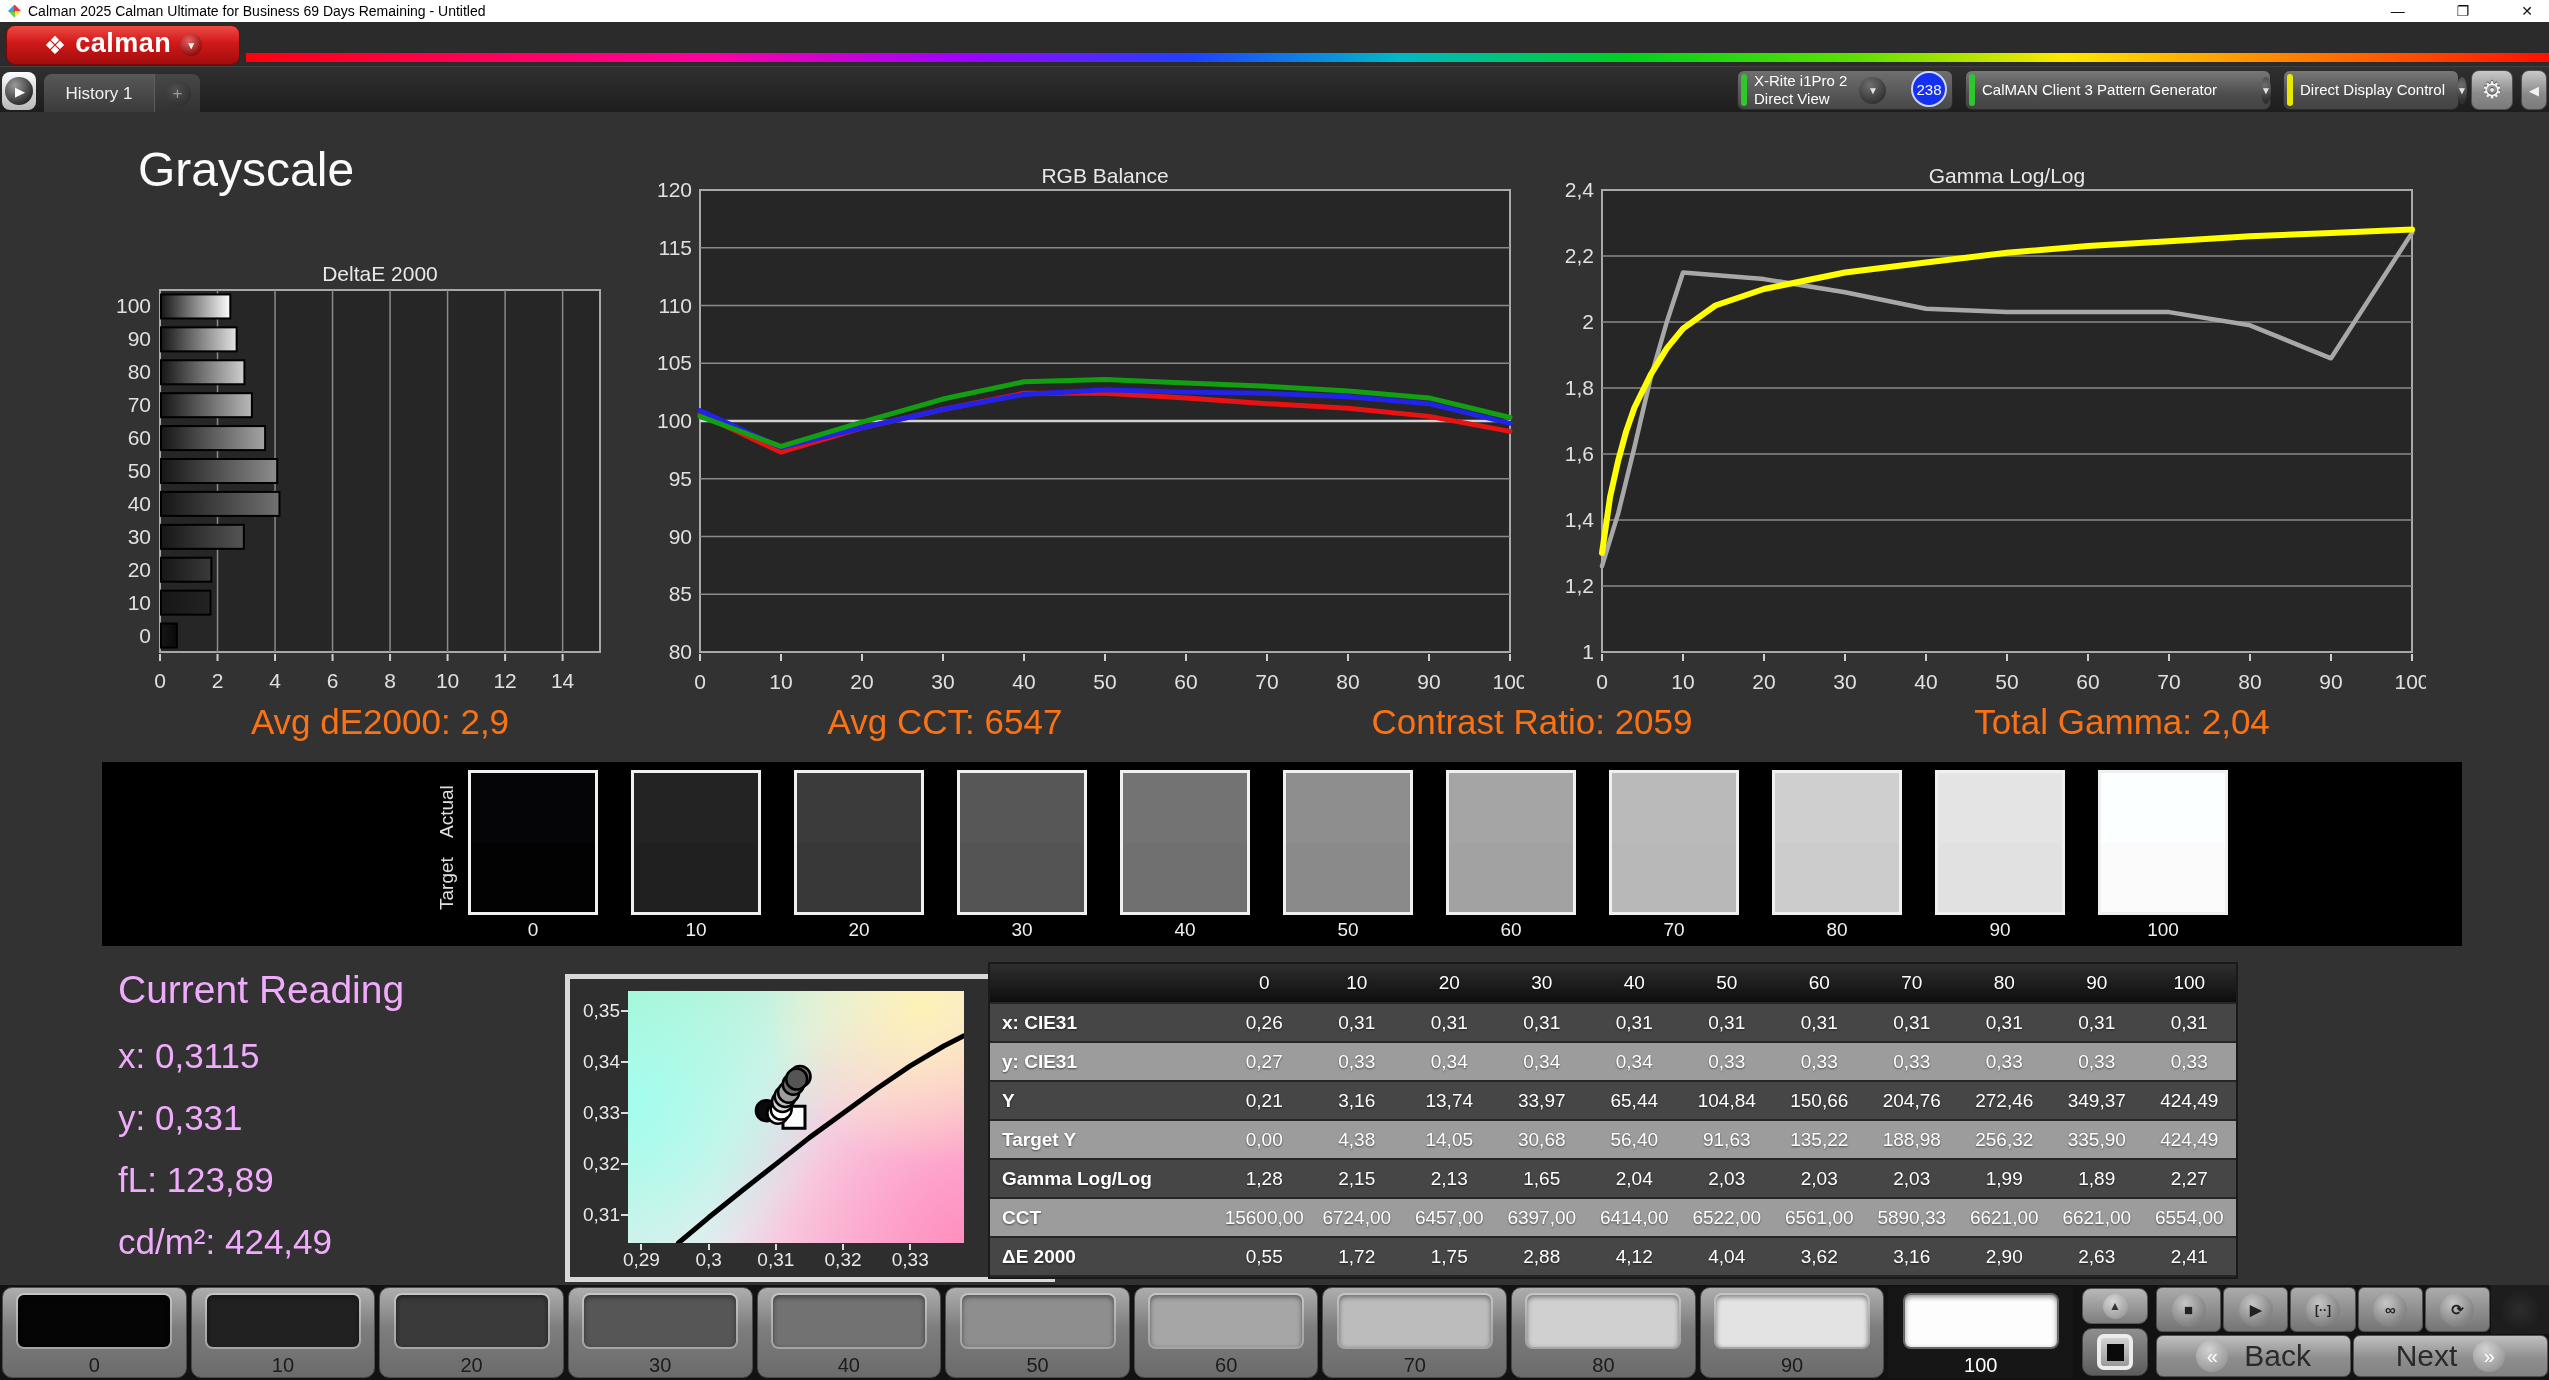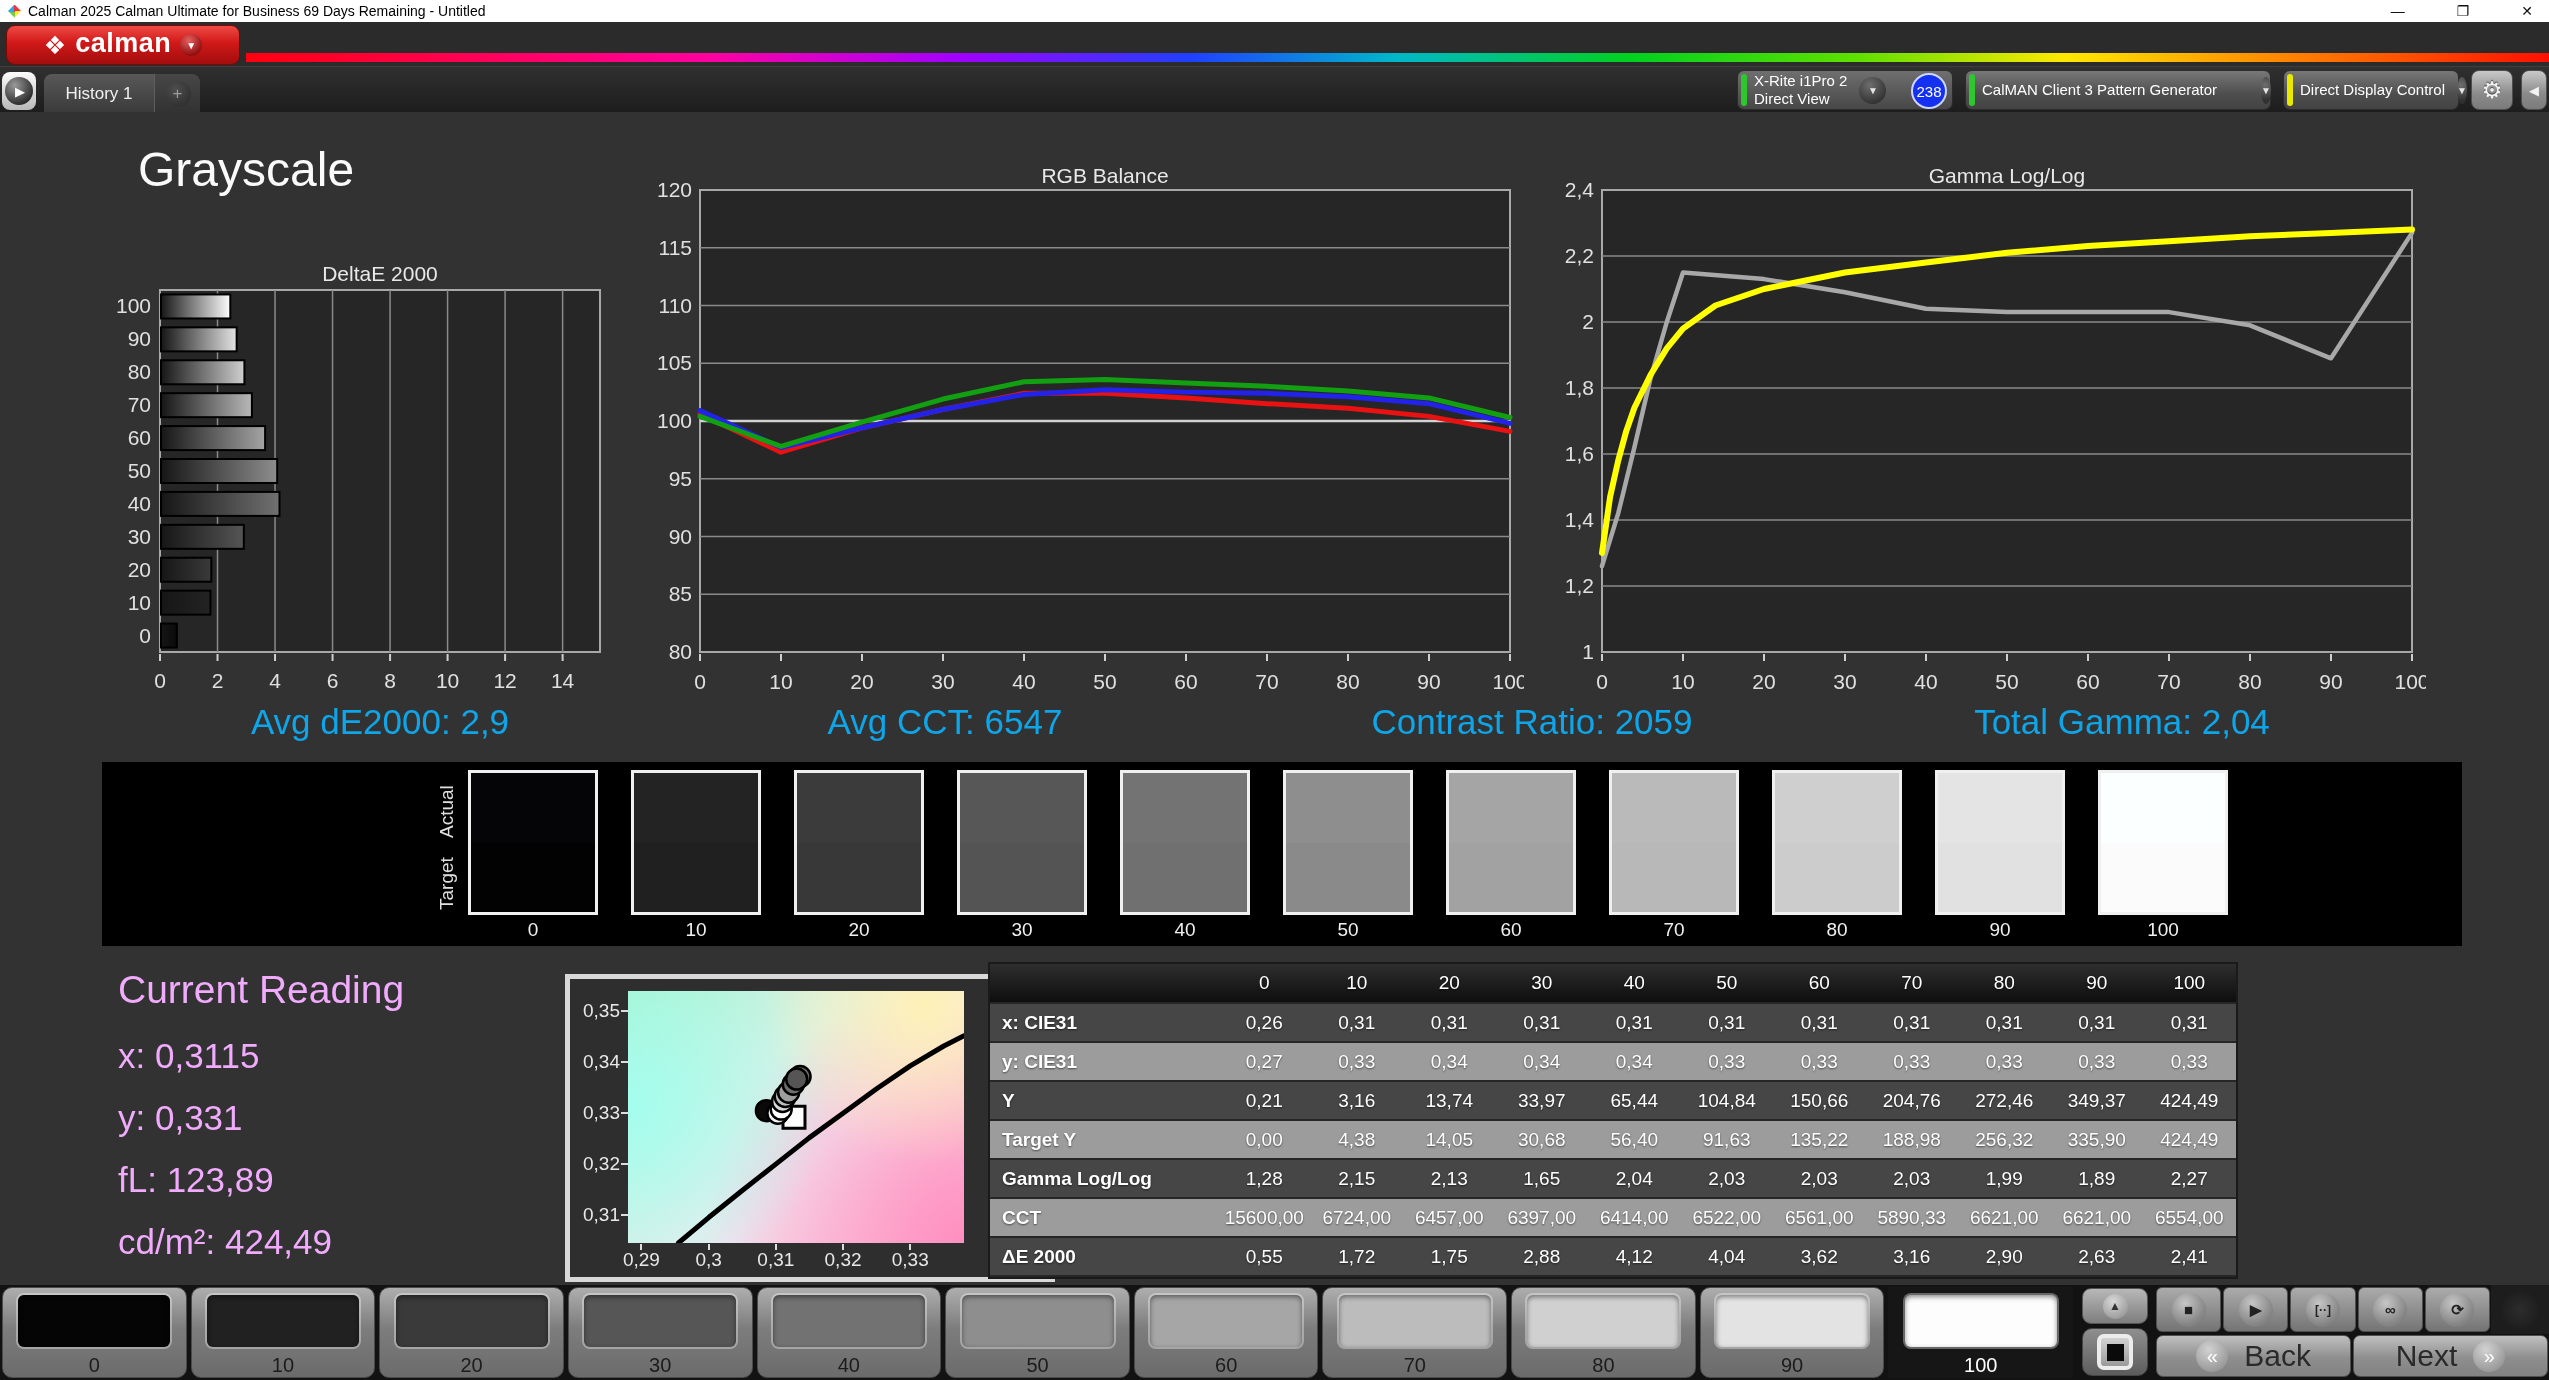--- a/index.html
+++ b/index.html
@@ -41,36 +41,36 @@
            border-radius:0 8px 0 0;border-left:1px solid #5e5e5e;display:flex;align-items:center;justify-content:center;box-sizing:border-box;}
   .tab-add .circ{width:26px;height:26px;border-radius:50%;background:radial-gradient(circle at 40% 32%,#4e4e4e,#272727);
                  color:#9c9c9c;font-size:17px;display:flex;align-items:center;justify-content:center;}
   .tb-right{position:absolute;right:2px;top:3px;height:40px;display:flex;align-items:center;gap:12px;}
   .dd{position:relative;height:40px;border-radius:7px;background:linear-gradient(#787878,#4e4e4e 60%,#434343);
       border:1px solid #2c2c2c;display:flex;align-items:center;color:#fff;box-sizing:border-box;}
   .dd .stripe{position:absolute;left:3px;top:3px;bottom:3px;width:6px;border-radius:3px;}
   .dd .ddtext{margin-left:16px;font-size:15px;line-height:18px;white-space:nowrap;}
   .dd .arrow{width:27px;height:27px;border-radius:50%;background:radial-gradient(circle at 40% 30%,#6e6e6e,#303030 78%);
              color:#e4e4e4;font-size:10px;display:flex;align-items:center;justify-content:center;margin:0 6px 0 12px;}
-  .meter-wrap{display:flex;align-items:flex-end;height:40px;border-radius:7px;border:1px solid #2c2c2c;
+  .meter-wrap{display:flex;align-items:flex-start;height:40px;border-radius:7px;border:1px solid #2c2c2c;
               background:linear-gradient(#6f6f6f,#474747);box-sizing:border-box;}
   .meter-wrap .dd{border:none;background:transparent;height:38px;}
   .badge{width:36px;height:36px;border-radius:50%;background:#1430f0;border:2px solid #ccd4ff;color:#fff;
          font-size:15px;display:flex;align-items:center;justify-content:center;margin:0 5px;box-sizing:border-box;}
   .sq-btn{height:40px;border-radius:8px;background:linear-gradient(#c9c9c9,#8a8a8a 60%,#7b7b7b);border:1px solid #4e4e4e;
           display:flex;align-items:center;justify-content:center;color:#f2f2f2;box-sizing:border-box;}
   .gear-btn{width:42px;font-size:23px;text-shadow:0 -1px 1px #444;}
   .collapse-btn{width:26px;font-size:13px;margin-left:-4px;}
 
   
   .content{position:absolute;top:112px;left:0;width:2549px;height:1173px;background:#323232;}
   .page-title{position:absolute;left:138px;top:30px;font-size:48px;color:#fafafa;}
   .chart-title{position:absolute;transform:translateX(-50%);font-size:21px;color:#e8e8e8;white-space:nowrap;}
   .chart-box{position:absolute;}
-  .stat{position:absolute;top:590px;transform:translateX(-50%);font-size:35px;color:#0ea5e9;white-space:nowrap;}
+  .stat{position:absolute;top:590px;transform:translateX(-50%);font-size:35px;color:#f97316;white-space:nowrap;}
 
   
   .strip{position:absolute;left:102px;top:650px;width:2360px;height:184px;background:#000;}
   .strip-label{position:absolute;writing-mode:vertical-rl;transform:rotate(180deg);color:#e0e0e0;font-size:19px;
                left:334px;text-align:center;}
   .strip-swatches{position:absolute;left:366px;top:8px;display:flex;gap:33px;}
   .gs .box{width:130px;height:145px;border:3px solid #f0f0f0;box-sizing:border-box;display:flex;flex-direction:column;}
   .gs .half{flex:1;}
   .gs .lab{text-align:center;color:#f0f0f0;font-size:19px;margin-top:4px;}
 

